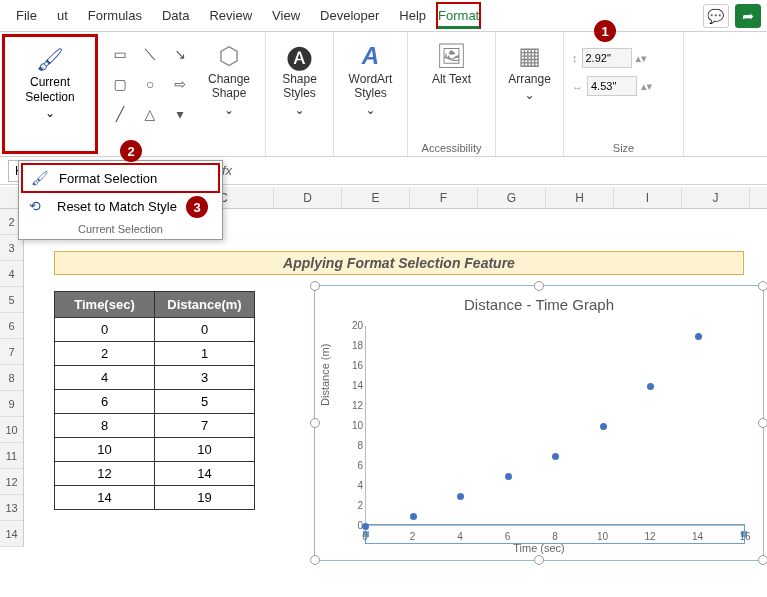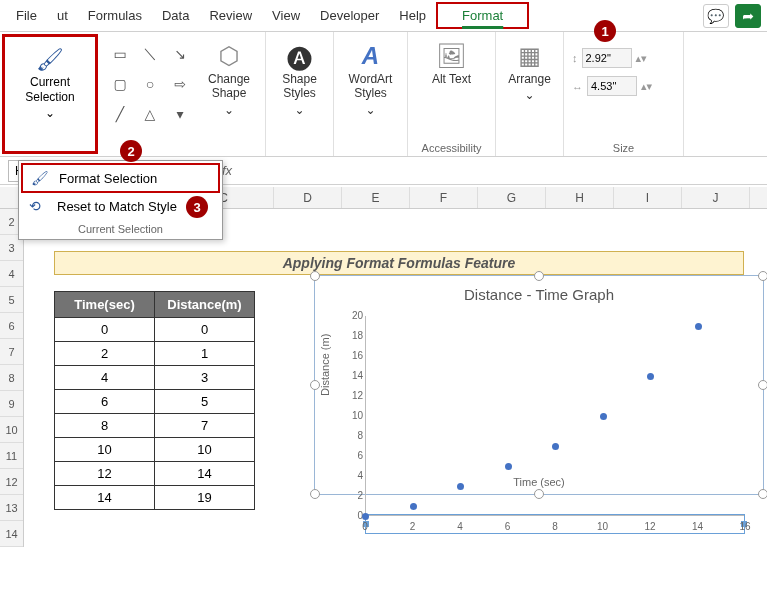--- a/index.html
+++ b/index.html
@@ -2,21 +2,21 @@
 <html><head>
 <meta charset="utf-8">
 <style>
 * { box-sizing: border-box; margin: 0; padding: 0; font-family: "Segoe UI", Arial, sans-serif; }
 body { width: 767px; height: 597px; background: #fff; overflow: hidden; position: relative; }
 
 
 .tabs { display: flex; align-items: center; height: 32px; border-bottom: 1px solid #d0d0d0; padding: 0 6px; font-size: 13px; }
 .tab { padding: 6px 10px; color: #333; cursor: pointer; }
 .tab.cd { color: #1a7f37; }
-.tab.format { color: #1a7f37; border: 2px solid #c00000; padding: 4px 24px; text-decoration: underline; text-decoration-color: #1a7f37; text-decoration-thickness: 3px; text-underline-offset: 6px; }
+.tab.format { color: #1a7f37; border: 2px solid #c00000; padding: 4px 0; text-decoration: underline; text-decoration-color: #1a7f37; text-decoration-thickness: 3px; text-underline-offset: 6px; }
 .share-icons { margin-left: auto; display: flex; gap: 6px; }
 .icon-btn { width: 26px; height: 24px; border: 1px solid #ccc; border-radius: 3px; display: flex; align-items: center; justify-content: center; font-size: 14px; }
 .icon-btn.green { background: #1a7f37; color: #fff; border-color: #1a7f37; }
 
 
 .ribbon { display: flex; height: 125px; border-bottom: 1px solid #d0d0d0; position: relative; }
 .group { border-right: 1px solid #e0e0e0; padding: 4px 8px; display: flex; flex-direction: column; position: relative; }
 .group-label { position: absolute; bottom: 2px; left: 0; right: 0; text-align: center; font-size: 11px; color: #666; }
 .cur-sel { width: 96px; align-items: center; justify-content: flex-start; border: 3px solid #c00000; margin: 2px; }
 .cur-sel-btn { display: flex; flex-direction: column; align-items: center; gap: 2px; padding: 6px 4px; cursor: pointer; font-size: 12px; text-align: center; line-height: 1.2; }
@@ -56,21 +56,21 @@
 
 
 .title-bar { position: absolute; left: 30px; top: 42px; width: 690px; height: 24px; background: #fef3d1; border: 1px solid #d0b050; display: flex; align-items: center; justify-content: center; font-weight: bold; font-style: italic; color: #555; font-size: 14px; }
 
 
 .dt { position: absolute; left: 30px; top: 82px; border-collapse: collapse; font-size: 13px; }
 .dt th { background: #737373; color: #fff; padding: 5px 10px; border: 1px solid #333; font-weight: bold; }
 .dt td { border: 1px solid #333; padding: 4px 10px; text-align: center; width: 100px; }
 
 
-.chart-box { position: absolute; left: 290px; top: 66px; width: 450px; height: 220px; border: 1px solid #9ab6d6; background: #fff; }
+.chart-box { position: absolute; left: 290px; top: 76px; width: 450px; height: 276px; border: 1px solid #9ab6d6; background: #fff; }
 .handle { position: absolute; width: 10px; height: 10px; background: #fff; border: 1px solid #999; border-radius: 50%; }
 .handle.tl { left: -5px; top: -5px; } .handle.tm { left: 50%; top: -5px; margin-left: -5px; } .handle.tr { right: -5px; top: -5px; }
 .handle.ml { left: -5px; top: 50%; margin-top: -5px; } .handle.mr { right: -5px; top: 50%; margin-top: -5px; }
 .handle.bl { left: -5px; bottom: -5px; } .handle.bm { left: 50%; bottom: -5px; margin-left: -5px; } .handle.br { right: -5px; bottom: -5px; }
 .ch-title { text-align: center; font-size: 15px; color: #555; padding: 10px 0 6px; }
 .plot { position: absolute; left: 50px; top: 40px; width: 380px; height: 200px; }
 .yaxis-lbl { position: absolute; left: 4px; top: 120px; transform: rotate(-90deg); transform-origin: left top; font-size: 11px; color: #666; }
 .xaxis-lbl { position: absolute; left: 0; right: 0; bottom: 6px; text-align: center; font-size: 11px; color: #666; }
 .watermark { position: absolute; left: 0; right: 0; top: 132px; text-align: center; font-size: 14px; color: rgba(0,0,0,0.12); font-style: italic; letter-spacing: 1px; }
 .tick-y { position: absolute; left: -24px; font-size: 10px; color: #666; width: 22px; text-align: right; }
@@ -220,21 +220,21 @@
   <div class="rn">8</div>
   <div class="rn">9</div>
   <div class="rn">10</div>
   <div class="rn">11</div>
   <div class="rn">12</div>
   <div class="rn">13</div>
   <div class="rn">14</div>
 </div>
 
 <div class="sheet">
-  <div class="title-bar">Applying Format Formulas Feature</div>
+  <div class="title-bar">Applying Format Selection Feature</div>
 
   <table class="dt">
     <tbody>
         <tr>
       <th>Time(sec)</th>
       <th>Distance(m)</th>
     </tr>
     <tr>
           <td>0</td>
           <td>0</td>

